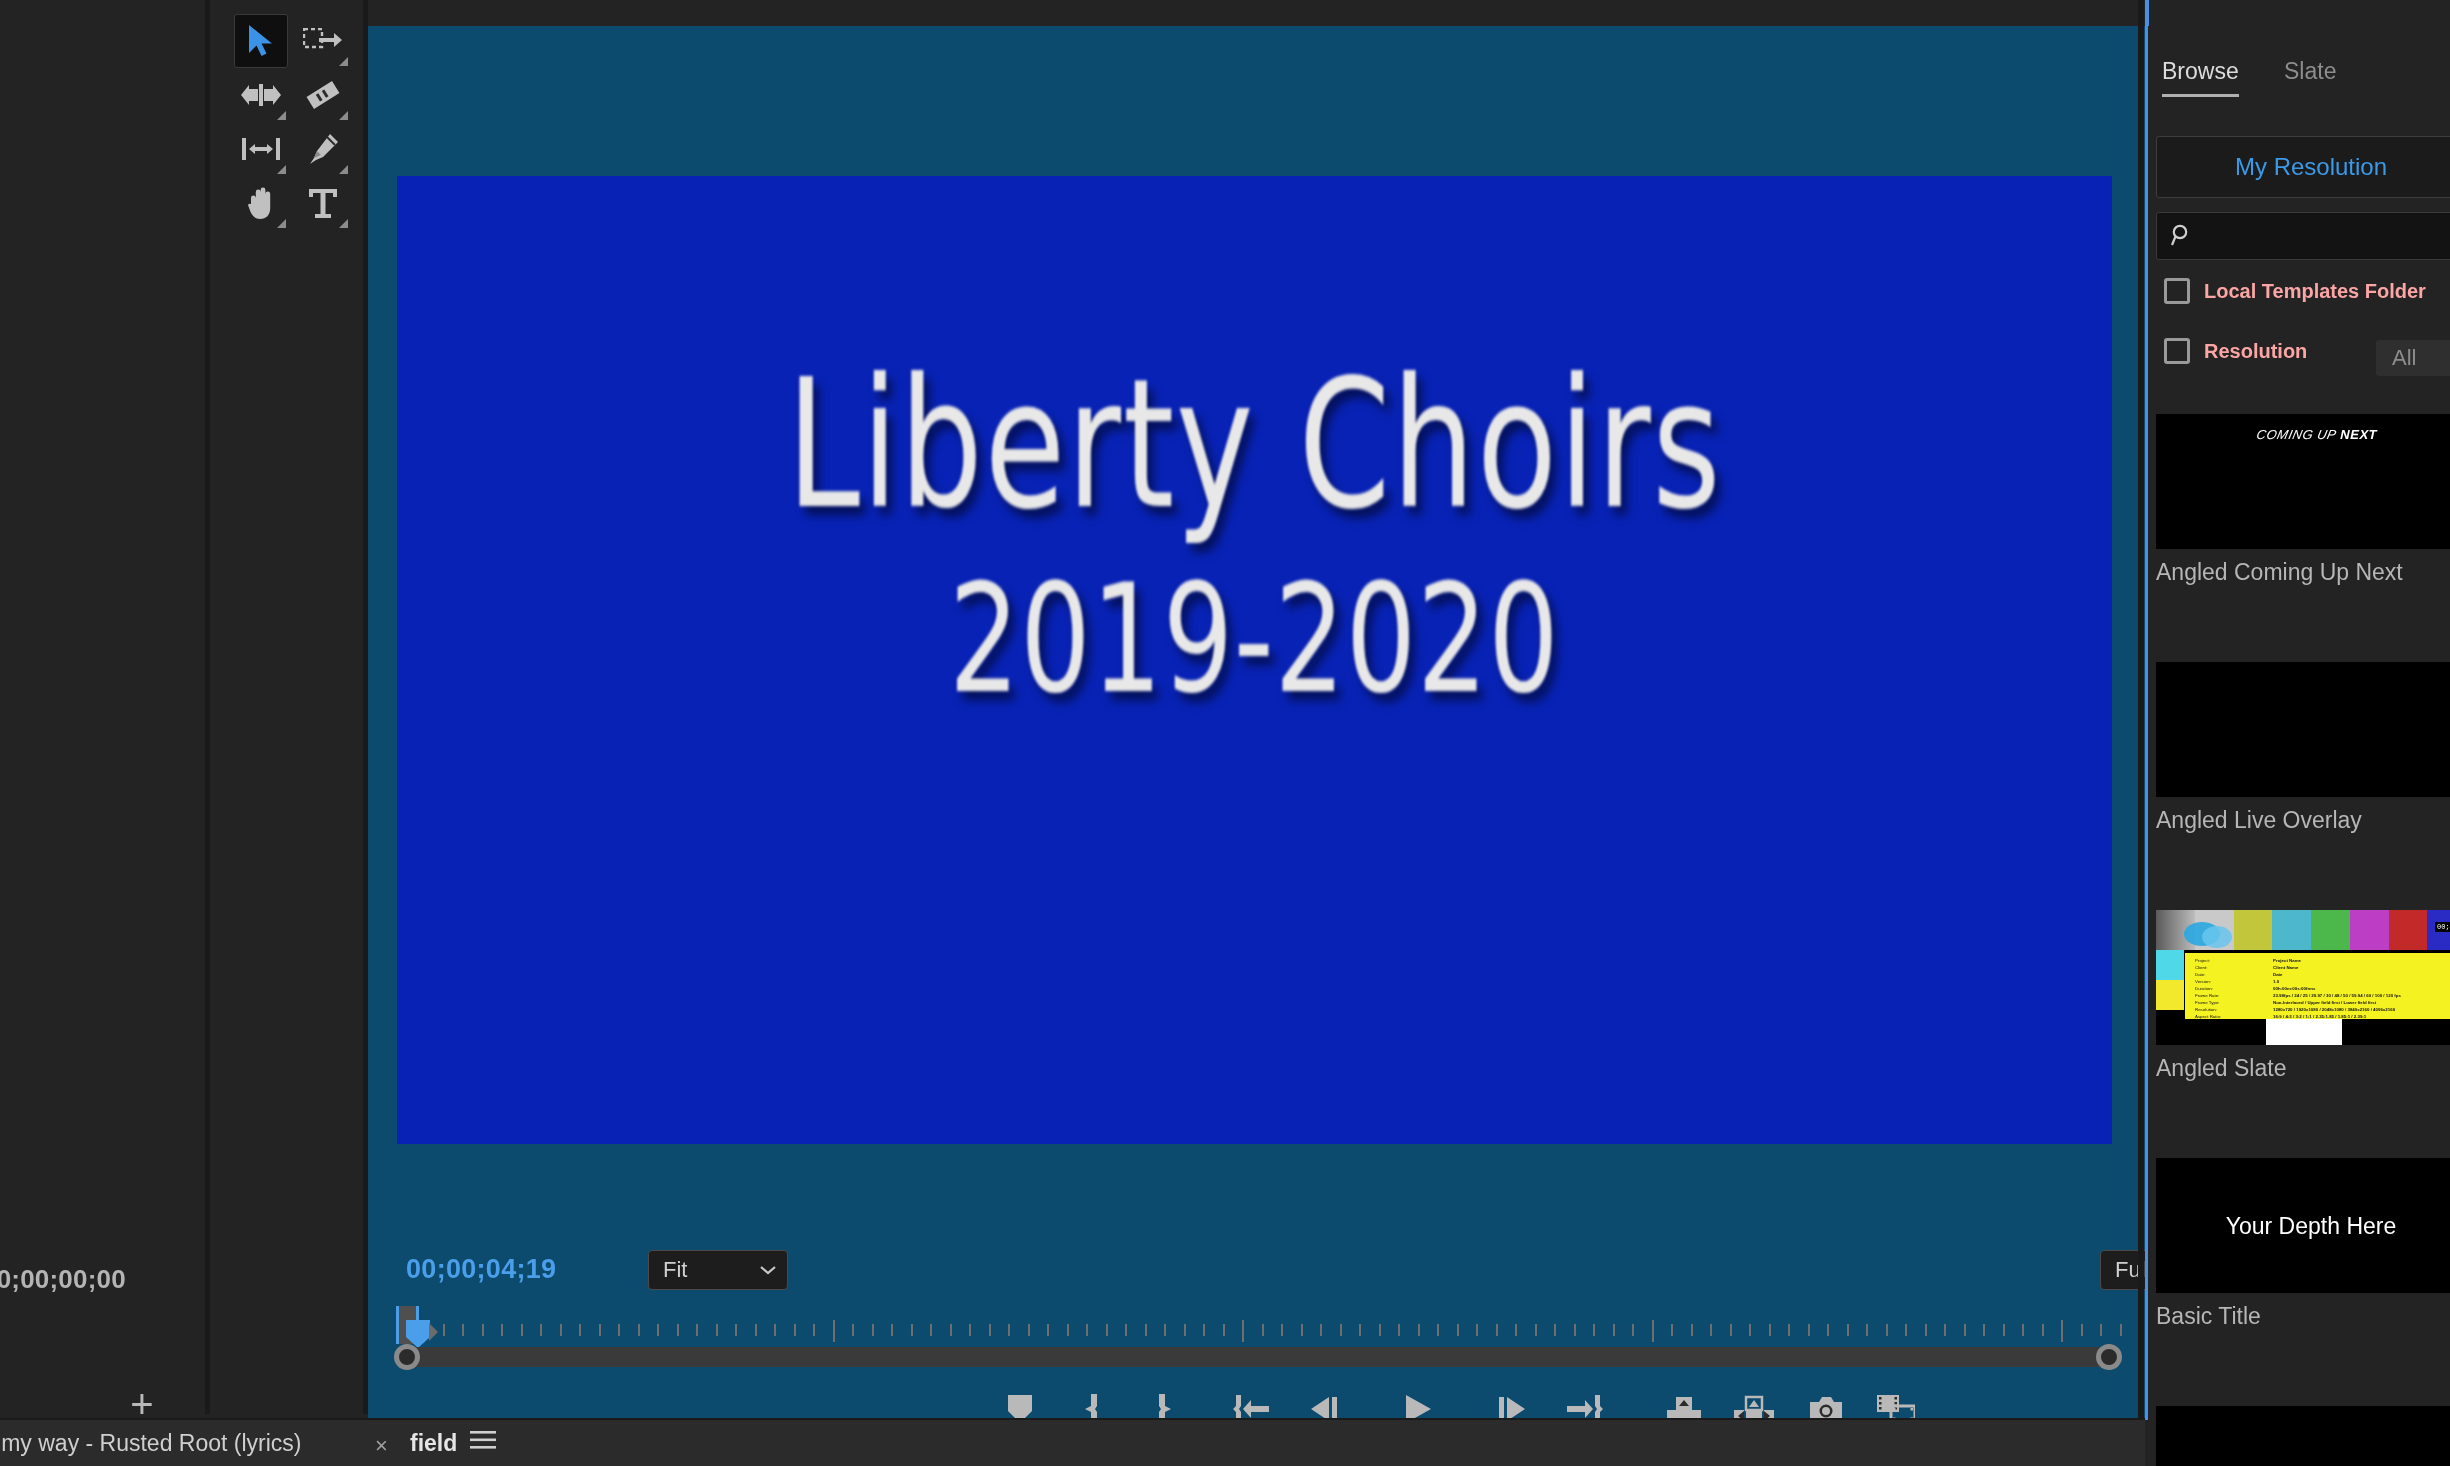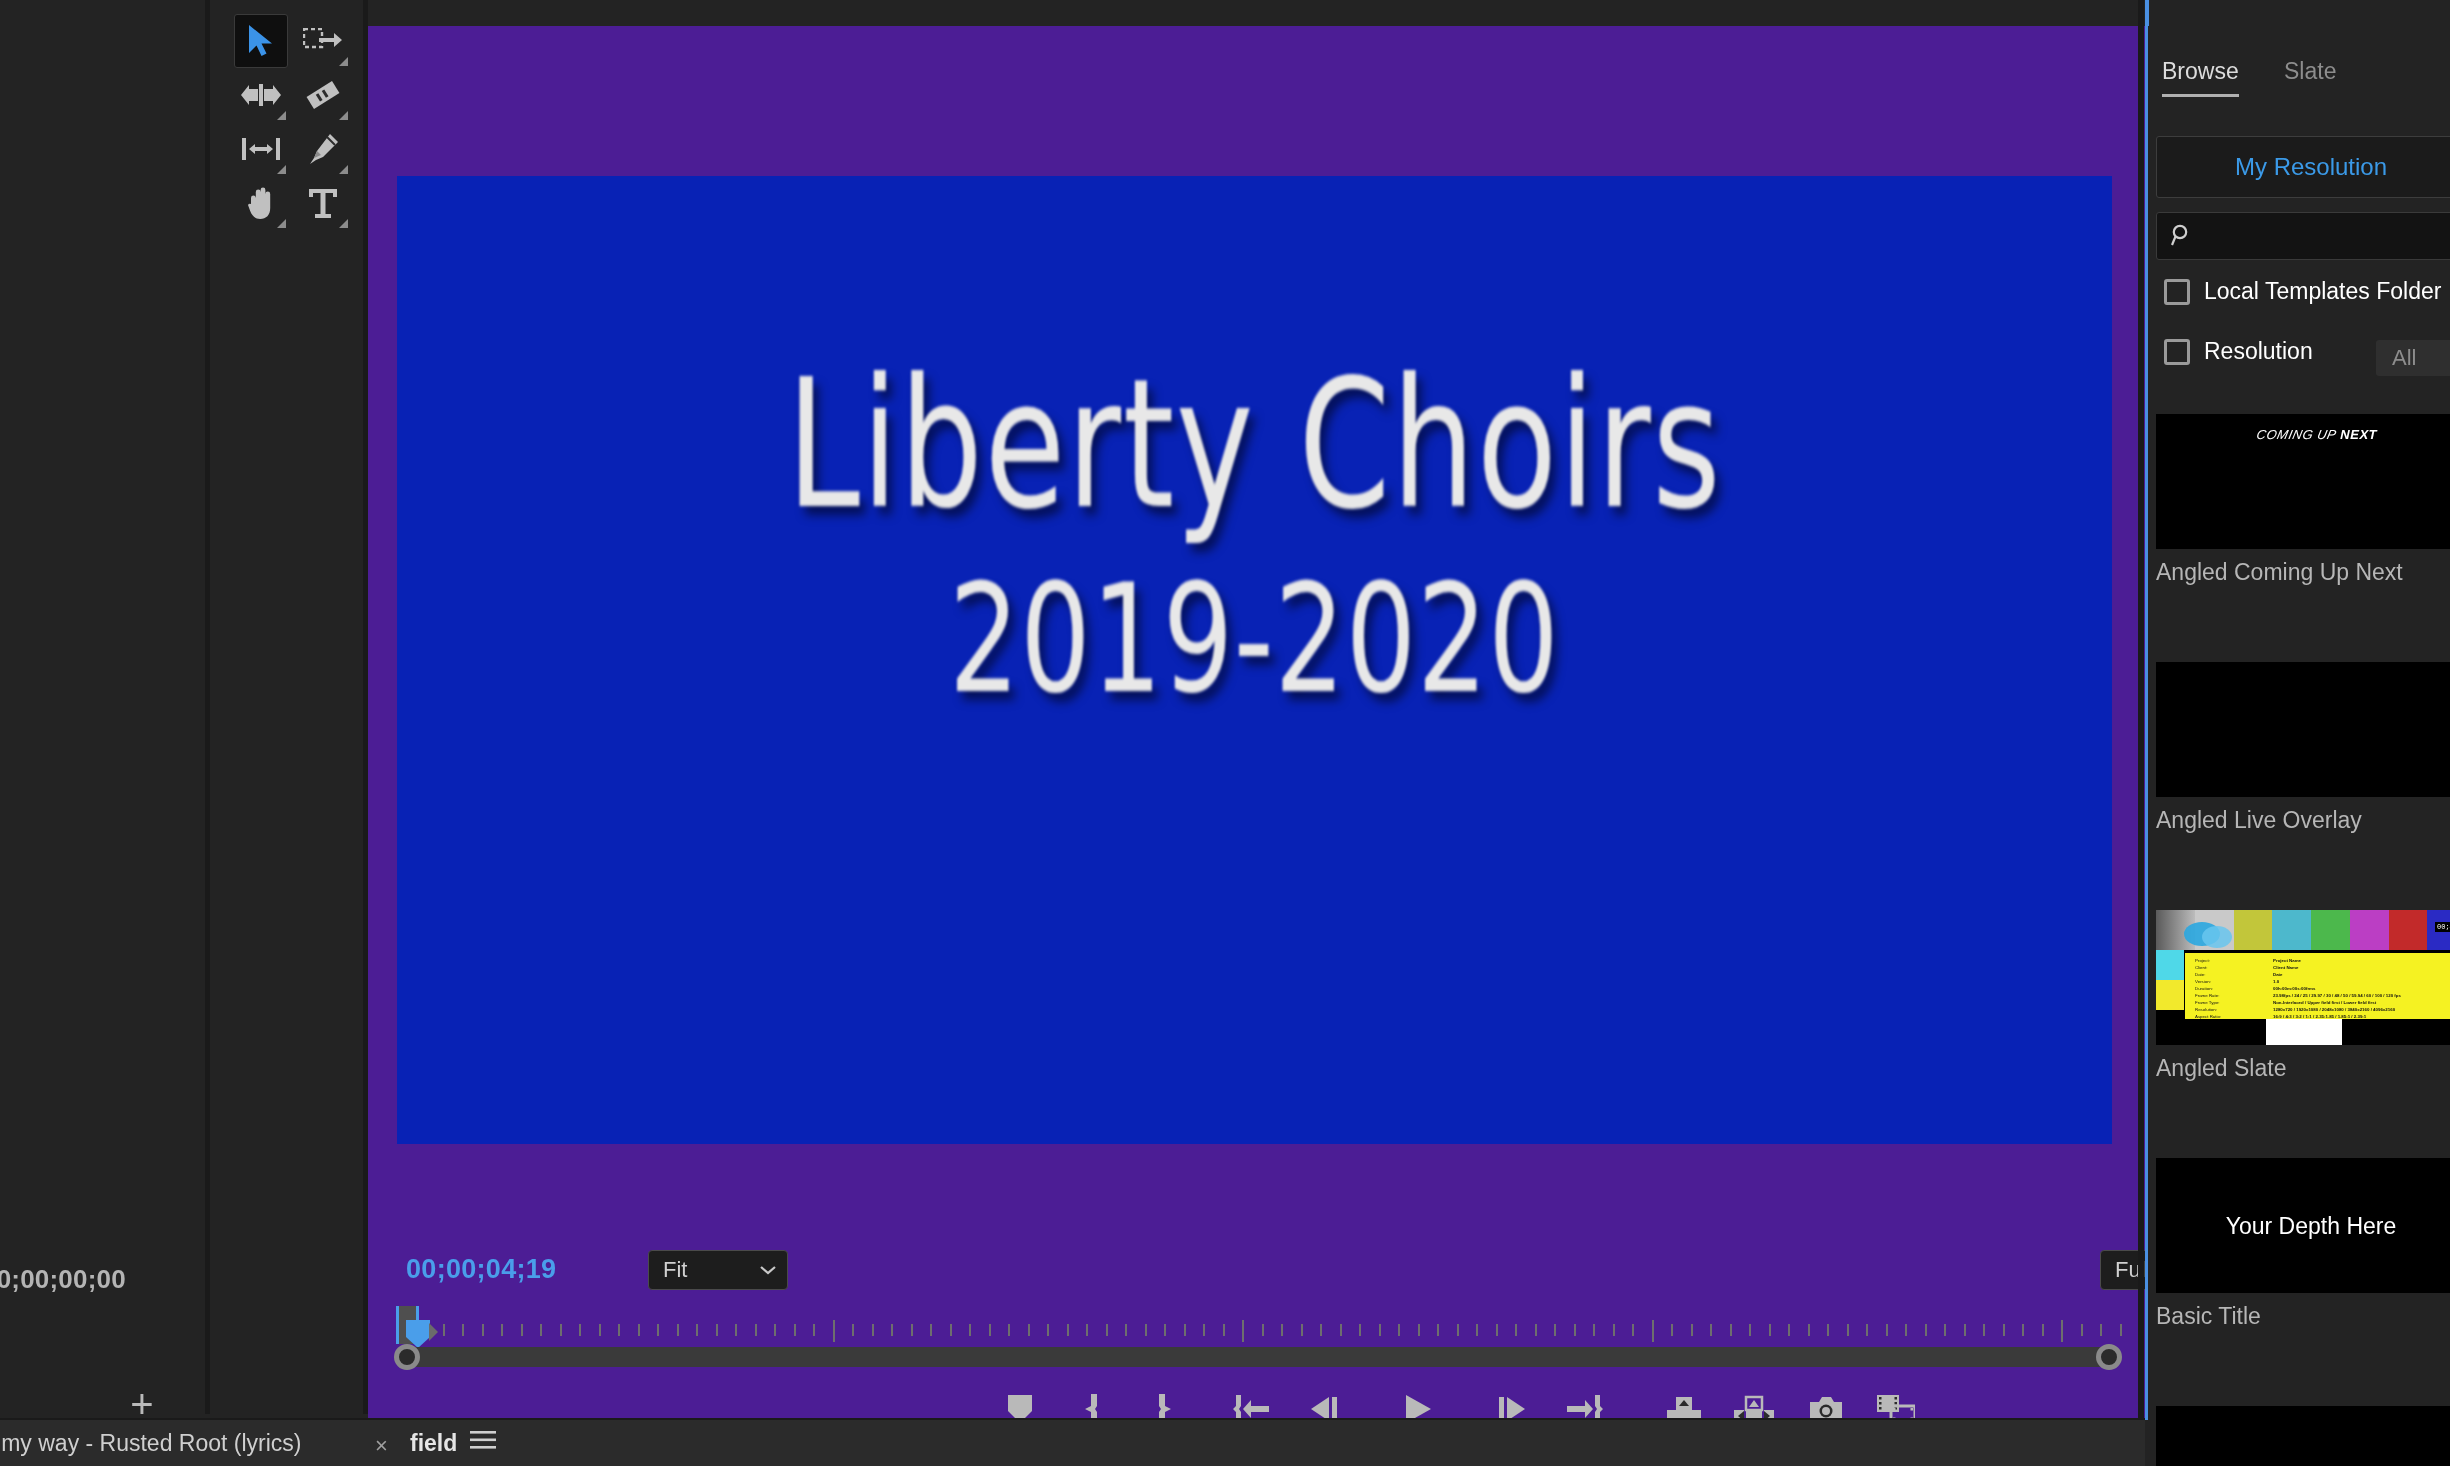--- a/index.html
+++ b/index.html
@@ -38,21 +38,21 @@
   .tool.active { background:#0f0f0f; border:1px solid #3a3a3a; border-radius:3px; }
   .tool svg { display:block; }
   .tool .corner {
     position:absolute; right:2px; bottom:2px;
     width:0; height:0;
     border-left:9px solid transparent;
     border-bottom:9px solid #8c8c8c;
   }
 
   
-  #program { left:368px; top:0; width:1777px; height:1414px; background:#4c1d95; }
+  #program { left:368px; top:0; width:1777px; height:1414px; background:#0c4a6e; }
 
   #video-frame {
     position:absolute; left:29px; top:150px; width:1715px; height:968px;
     background:#0822b5; overflow:hidden;
     display:flex; flex-direction:column; align-items:center; justify-content:flex-start;
   }
   .vid-title {
     margin-top:180px;
     color:#e8e8e8;
     font-family:"Liberation Sans Narrow","DejaVu Sans Condensed","Liberation Sans",sans-serif;
@@ -164,21 +164,21 @@
   #eg-search {
     position:absolute; left:8px; top:186px; width:310px; height:48px;
     background:#131313; border:1px solid #3a3a3a; border-radius:3px;
     display:flex; align-items:center; padding-left:14px;
   }
   .chkrow { position:absolute; left:16px; display:flex; align-items:center; }
   .chkbox {
     width:26px; height:26px; border:3px solid #9a9a9a; border-radius:3px;
     background:transparent; margin-right:14px; flex:none;
   }
-  .chklabel { color:#ffffff; font-size:23px; white-space:nowrap; }
+  .chklabel { color:#fca5a5; font-size:20px; white-space:nowrap;font-weight:bold; }
   #libdd {
     position:absolute; left:228px; top:314px; width:120px; height:36px;
     background:#2f2f2f; border-radius:3px;
     display:flex; align-items:center; padding-left:16px;
     color:#8d8d8d; font-size:22px;
   }
 
   .tmpl { position:absolute; left:8px; width:310px; }
   .tmpl .thumb { width:310px; height:135px; background:#000; position:relative; overflow:hidden; }
   .tmpl .tname { color:#b6b6b6; font-size:23px; padding-top:10px; white-space:nowrap; }

